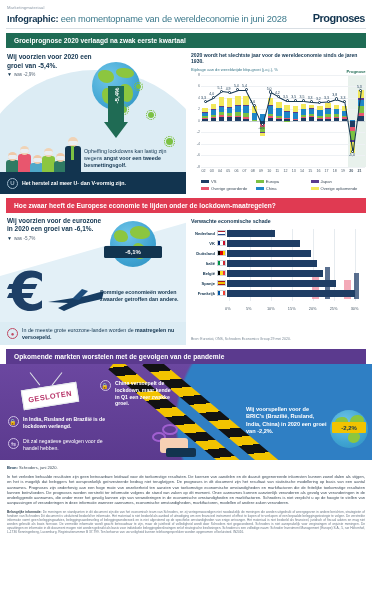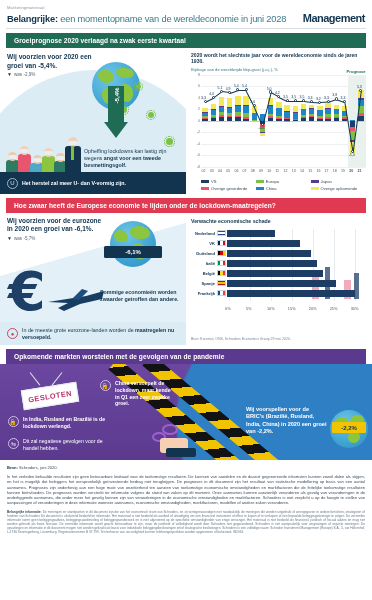--- a/index.html
+++ b/index.html
@@ -169,22 +169,22 @@
   .foot .disc b { color:#3b4a58; }
 </style>
 </head>
 <body>
 
 <div class="page">
 
   <div class="hdr">
     <div class="kicker">Marketingmateriaal</div>
     <div class="titlerow">
-      <div class="title"><b>Belangrijke:</b><span> een momentopname van de wereldeconomie in juni 2028</span></div>
-      <div class="brand">Management</div>
+      <div class="title"><b>Infographic:</b><span> een momentopname van de wereldeconomie in juni 2028</span></div>
+      <div class="brand">Prognoses</div>
     </div>
   </div>
   <div class="hrule"></div>
 
   <div style="padding:4px 6px 0 6px">
     <div class="banner bn-green">Groeiprognose 2020 verlaagd na zwak eerste kwartaal</div>
   </div>
 
   <div class="sec1">
     <div class="leftpanel">

